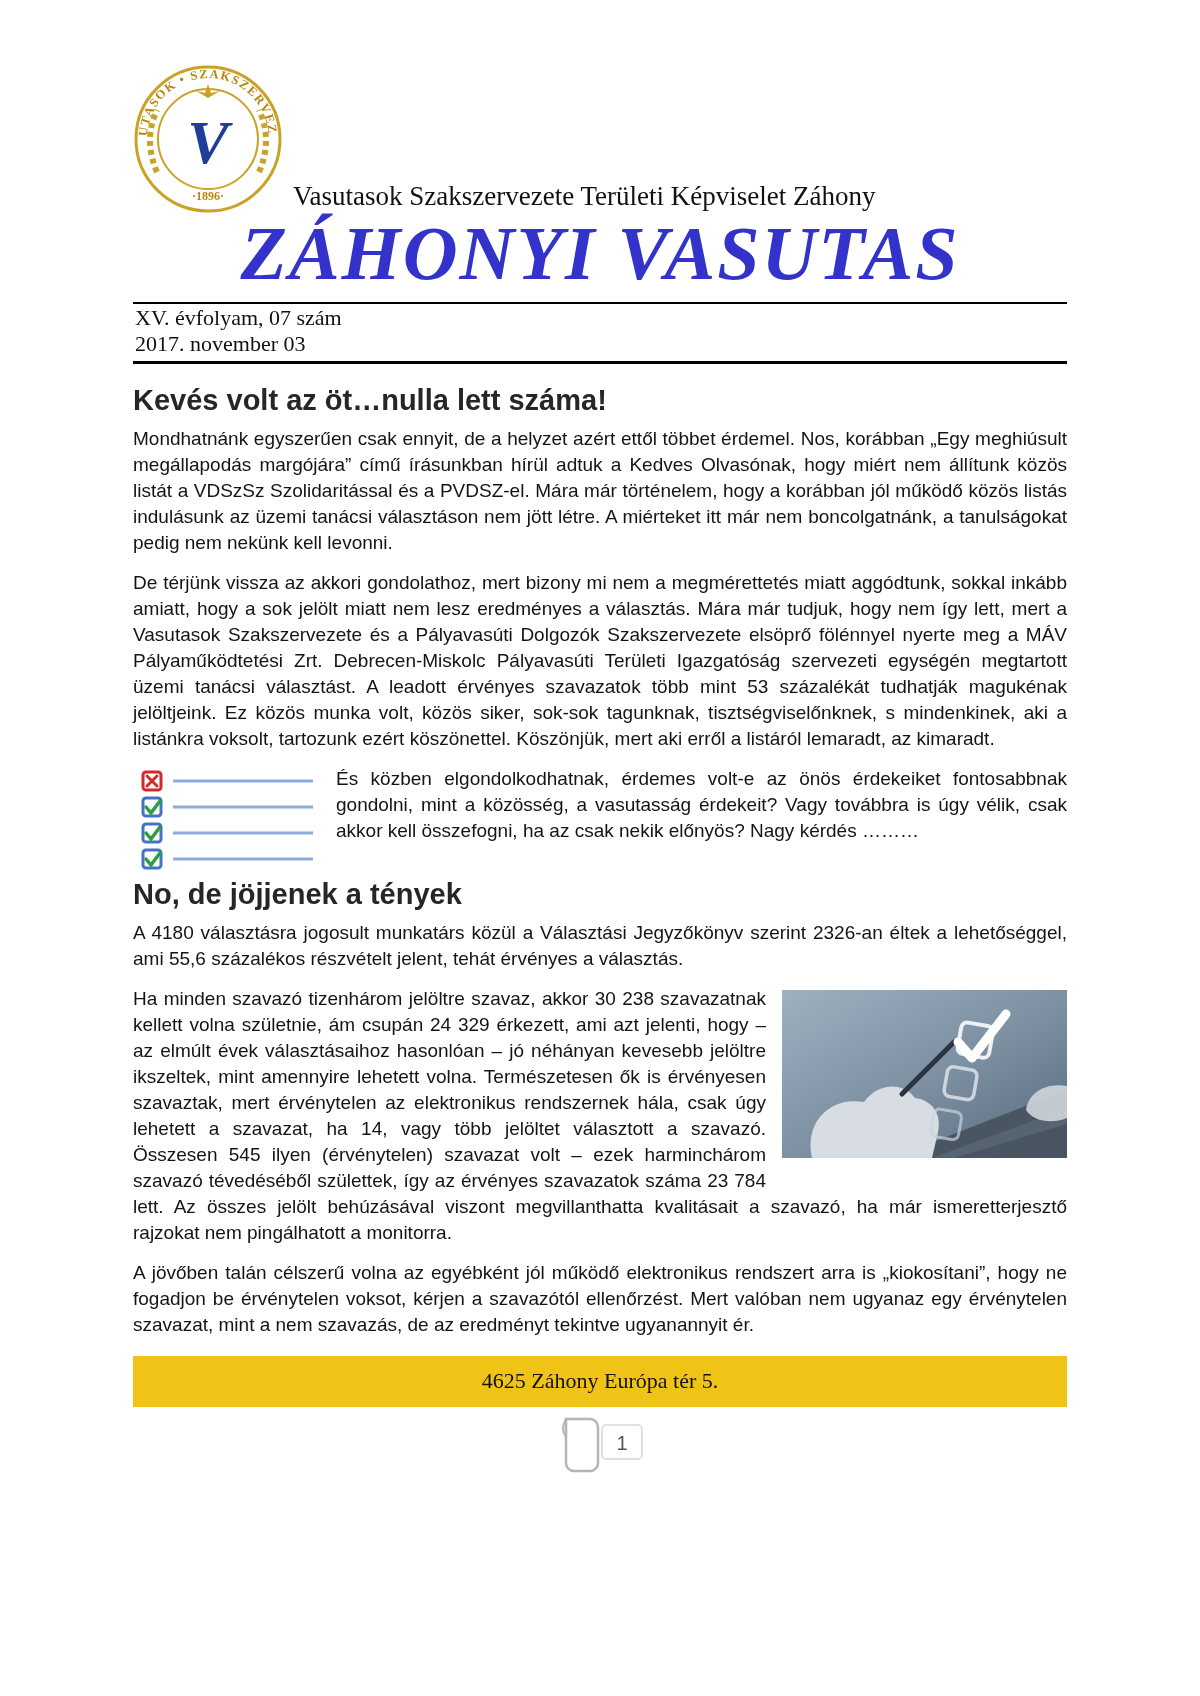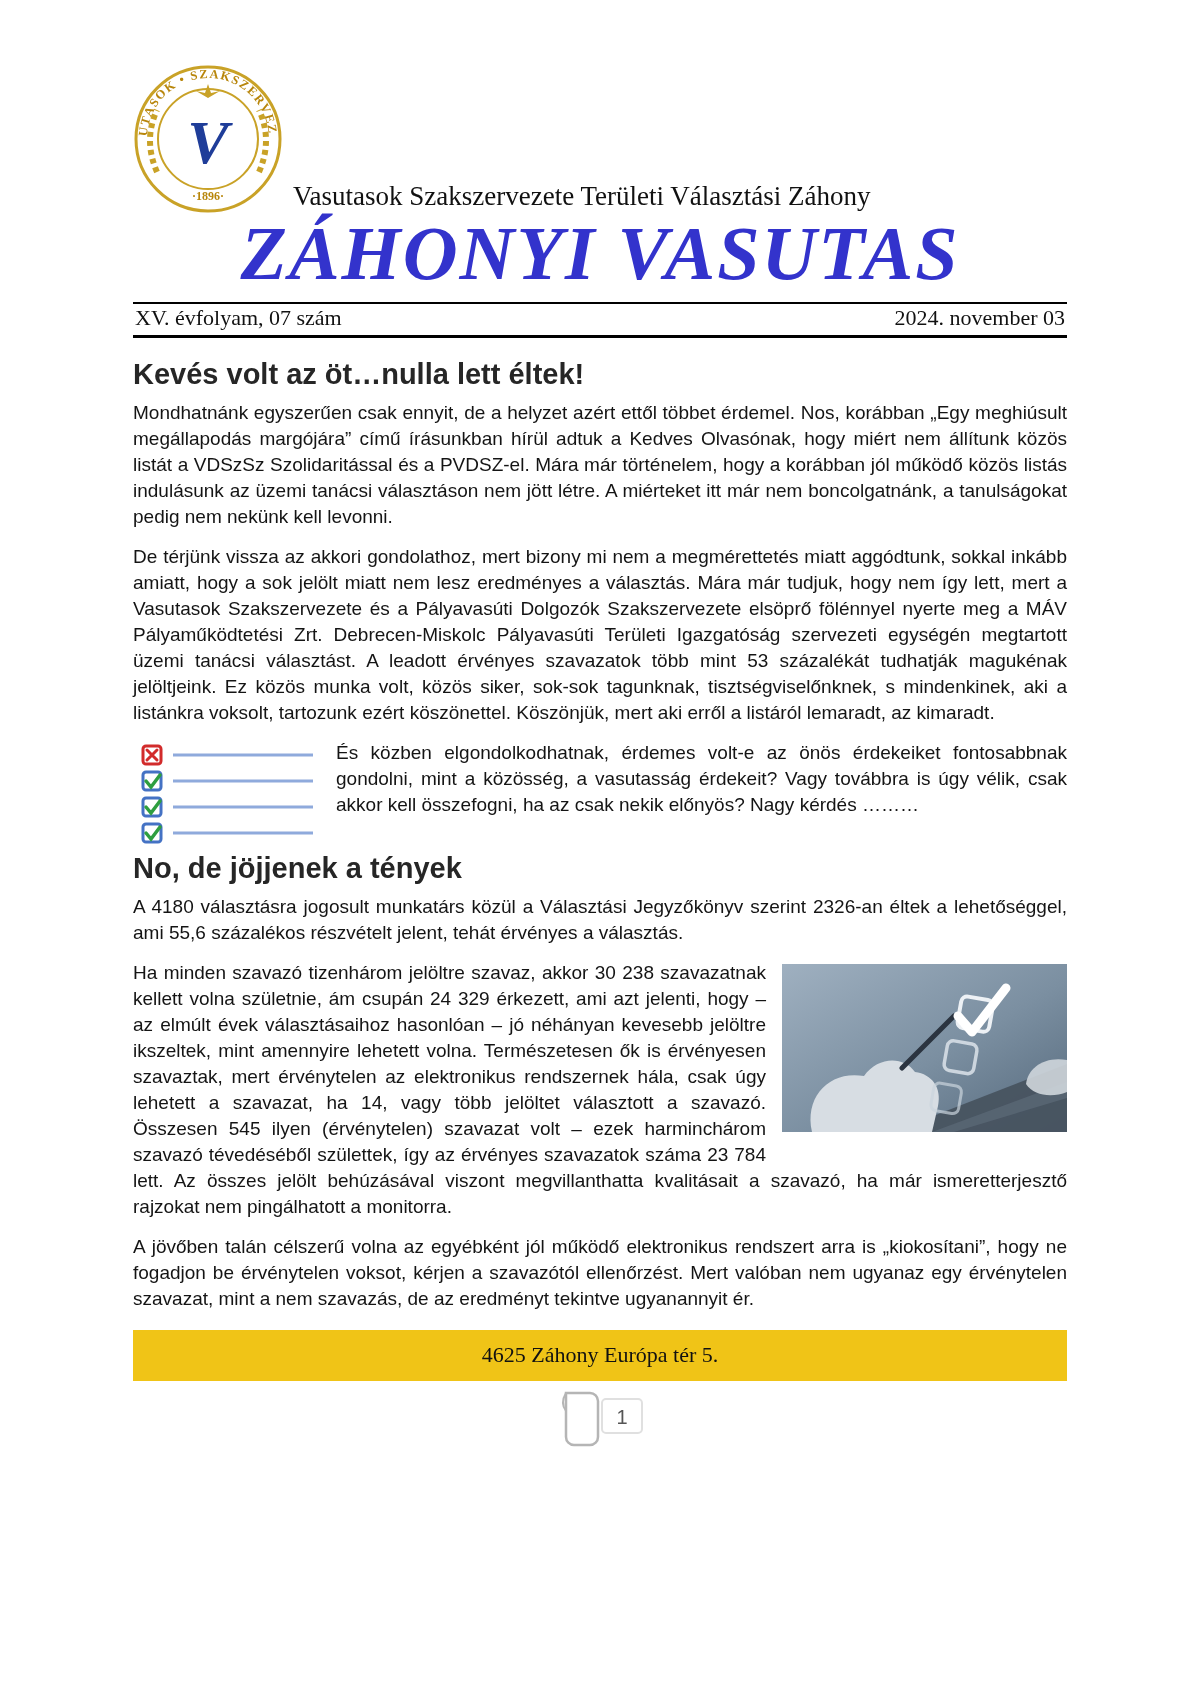--- a/index.html
+++ b/index.html
@@ -18,21 +18,21 @@
   }
   .main-title {
     font-family:"Liberation Serif", serif; font-style:italic; font-weight:bold;
     font-size:76px; color:#3333CC; text-align:center; 
     letter-spacing:2px; line-height:1.05; white-space:nowrap;
   }
   .meta-row {
     display:flex; justify-content:space-between; align-items:baseline;
     font-family:"Liberation Serif", serif; font-size:22px; color:#111;
     border-top:2px solid #000; border-bottom:3px solid #000;
-    margin-top:8px; padding:1px 2px 4px 2px;
+    margin-top:8px; padding:1px 2px 4px 2px;flex-direction:column;
   }
   
   .article-heading {
     font-family:"Liberation Sans", sans-serif; font-weight:bold;
     font-size:29px; color:#262626; margin-top:20px; margin-bottom:9px;
     clear:both;
   }
   .body-text {
     font-size:19px; line-height:26px; text-align:justify; margin-bottom:14px;
     color:#141414;
@@ -66,31 +66,31 @@
 
         <path d="M24,108 Q10,76 24,46" fill="none" stroke="#C9A227" stroke-width="6" stroke-dasharray="5 4"></path>
         <path d="M126,108 Q140,76 126,46" fill="none" stroke="#C9A227" stroke-width="6" stroke-dasharray="5 4"></path>
 
         <path d="M75,34 l-12,-7 l9,2 l3,-9 l3,9 l9,-2 z" fill="#C9A227"></path>
 
         <text x="75" y="99" text-anchor="middle" font-family="Liberation Serif, serif" font-style="italic" font-weight="bold" font-size="62" fill="#1F3D99">V</text>
         <text x="75" y="136" text-anchor="middle" font-family="Liberation Serif, serif" font-size="12" fill="#B8860B" font-weight="bold">·1896·</text>
       </svg>
     </div>
-    <div class="org-name">Vasutasok Szakszervezete Területi Választási Záhony</div>
+    <div class="org-name">Vasutasok Szakszervezete Területi Képviselet Záhony</div>
   </div>
 
   <div class="main-title">ZÁHONYI VASUTAS</div>
 
   <div class="meta-row">
     <span>XV. évfolyam, 07 szám</span>
-    <span>2024. november 03</span>
+    <span>2017. november 03</span>
   </div>
 
-  <h2 class="article-heading">Kevés volt az öt…nulla lett éltek!</h2>
+  <h2 class="article-heading">Kevés volt az öt…nulla lett száma!</h2>
   <p class="body-text">Mondhatnánk egyszerűen csak ennyit, de a helyzet azért ettől többet érdemel. Nos, korábban „Egy meghiúsult megállapodás margójára” című írásunkban hírül adtuk a Kedves Olvasónak, hogy miért nem állítunk közös listát a VDSzSz Szolidaritással és a PVDSZ-el. Mára már történelem, hogy a korábban jól működő közös listás indulásunk az üzemi tanácsi választáson nem jött létre. A miérteket itt már nem boncolgatnánk, a tanulságokat pedig nem nekünk kell levonni.</p>
   <p class="body-text">De térjünk vissza az akkori gondolathoz, mert bizony mi nem a megmérettetés miatt aggódtunk, sokkal inkább amiatt, hogy a sok jelölt miatt nem lesz eredményes a választás. Mára már tudjuk, hogy nem így lett, mert a Vasutasok Szakszervezete és a Pályavasúti Dolgozók Szakszervezete elsöprő fölénnyel nyerte meg a MÁV Pályaműködtetési Zrt. Debrecen-Miskolc Pályavasúti Területi Igazgatóság szervezeti egységén megtartott üzemi tanácsi választást. A leadott érvényes szavazatok több mint 53 százalékát tudhatják magukénak jelöltjeink. Ez közös munka volt, közös siker, sok-sok tagunknak, tisztségviselőnknek, s mindenkinek, aki a listánkra voksolt, tartozunk ezért köszönettel. Köszönjük, mert aki erről a listáról lemaradt, az kimaradt.</p>
 
   <div class="callout-block">
     <div class="ballot-graphic">
       <svg width="185" height="104" viewBox="0 0 185 104">
 
         <rect x="6" y="4" width="18" height="18" rx="3" fill="#fff" stroke="#D22B2B" stroke-width="3"></rect>
         <path d="M10,8 L20,18 M20,8 L10,18" stroke="#D22B2B" stroke-width="3" stroke-linecap="round"></path>
         <line x1="36" y1="13" x2="176" y2="13" stroke="#8FAADC" stroke-width="3"></line>

